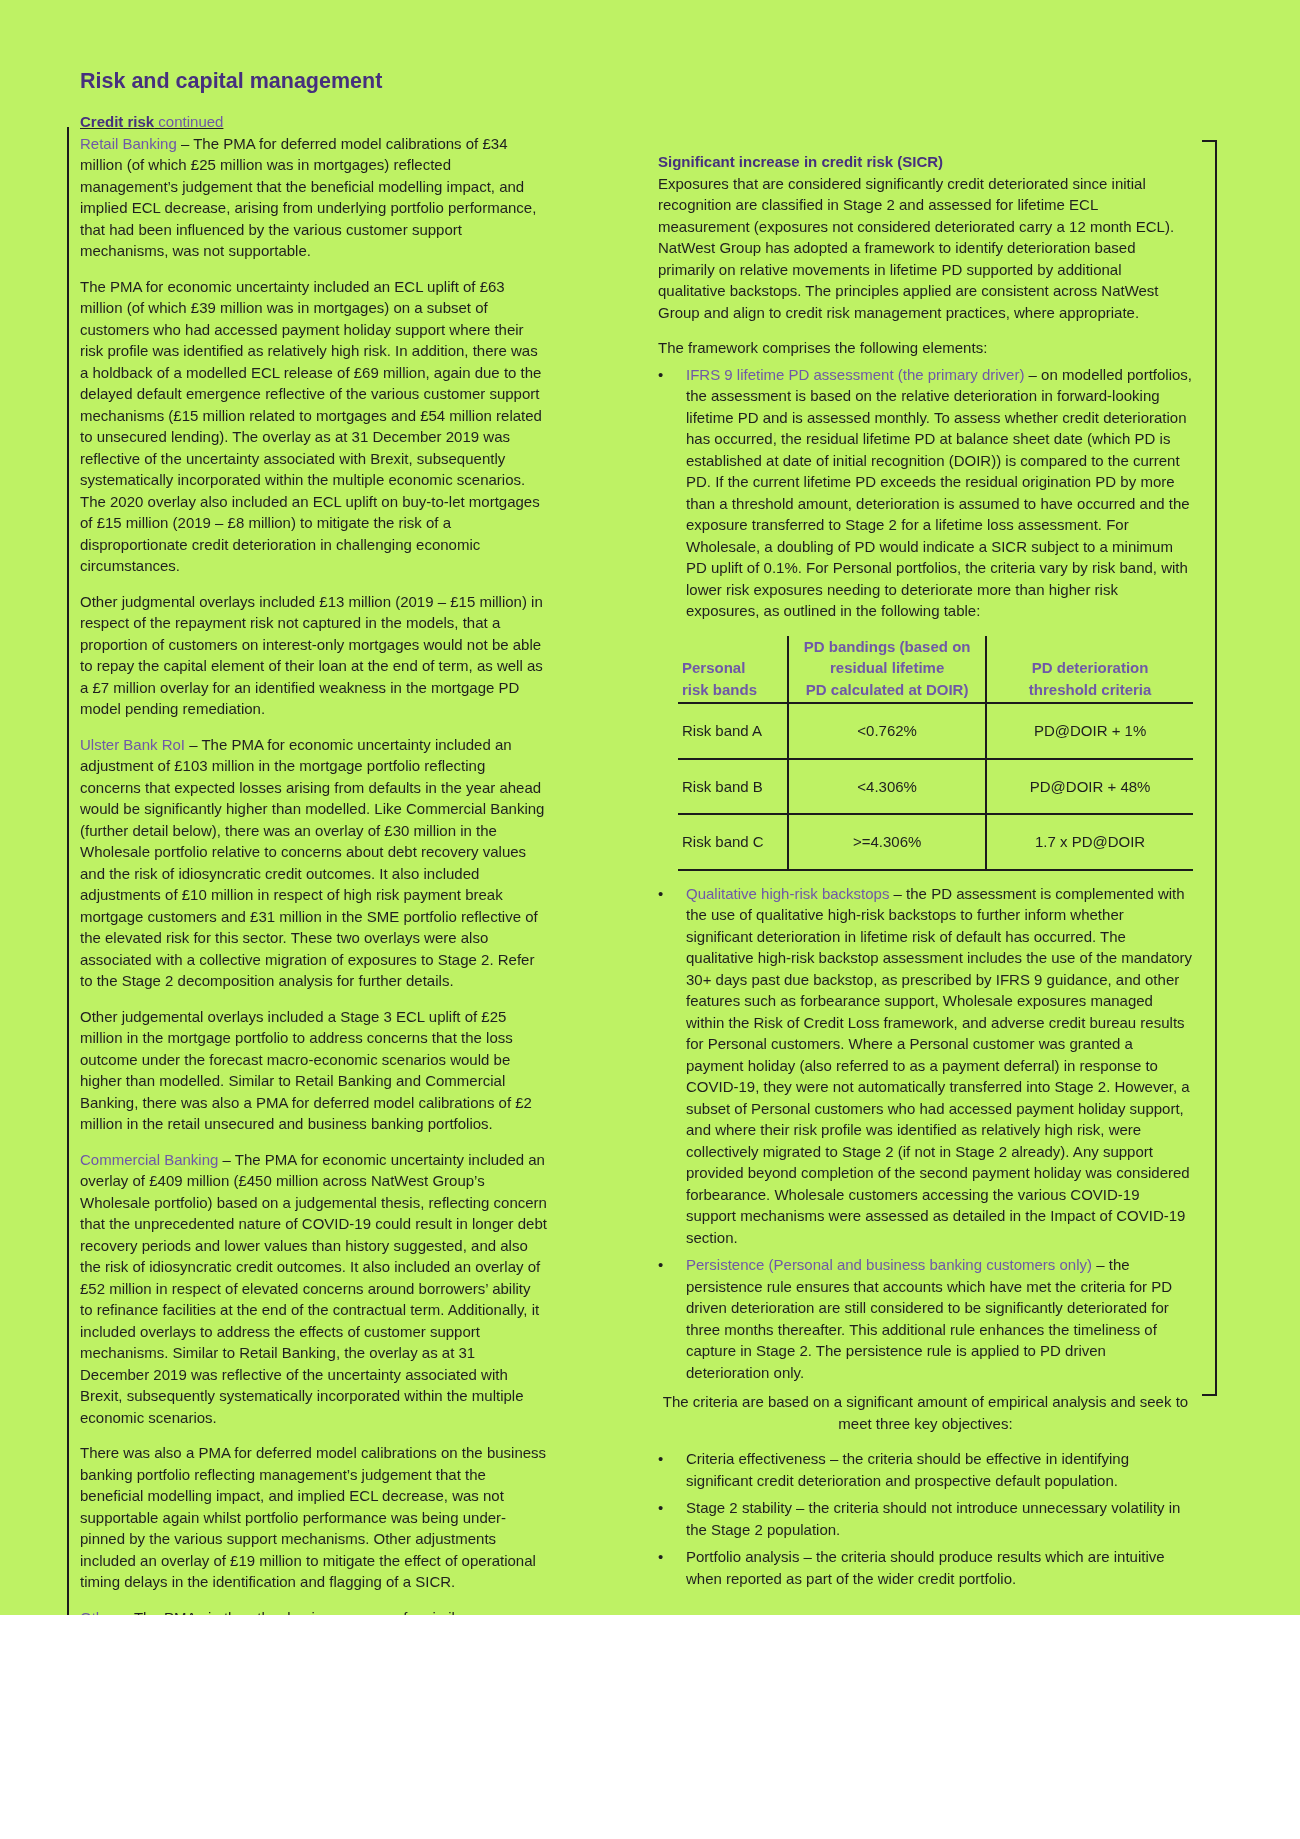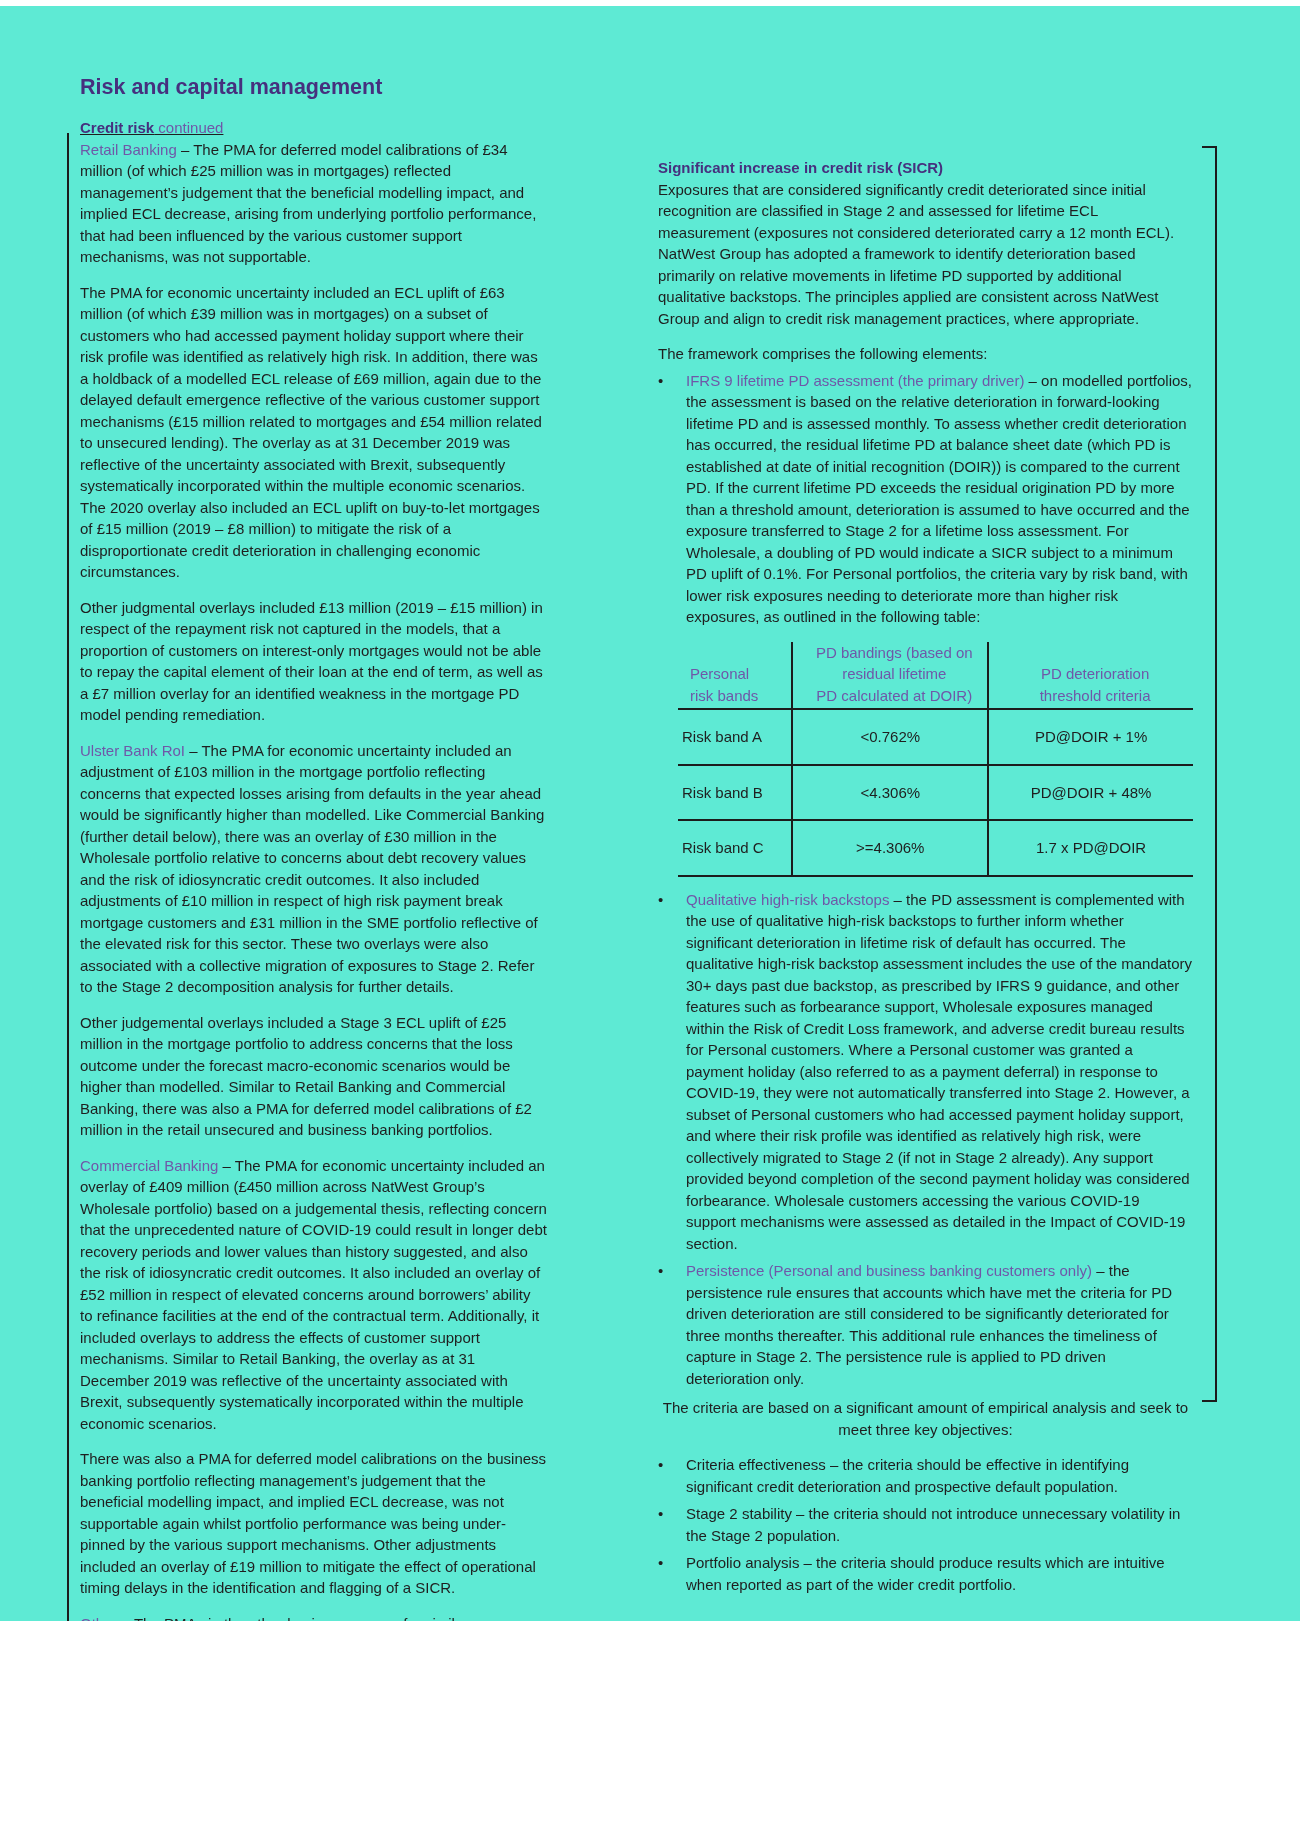--- a/index.html
+++ b/index.html
@@ -1,21 +1,20 @@
 <!DOCTYPE html>
 <html style="--heading: #46307e; --link: #6f58a8; --body: #1f1f1f; --rule: #1c1c1c;"><head>
 <meta charset="utf-8">
 <style>
   html,body { margin:0; padding:0; background:#ffffff; }
   .page {
-    position:relative; width:1300px; height:1615px; background:#5eead4;
+    position:relative; width:1300px; height:1615px; background:#bef264;
     font-family:"Liberation Sans","DejaVu Sans",sans-serif;
     font-size:15px; line-height:21.5px; color:var(--body,#1f1f1f);
     overflow:hidden;
-    margin-top:6px;
   }
   .page-title {
     position:absolute; left:80px; top:68px;
     font-size:21.5px; line-height:27px; font-weight:bold; color:var(--heading,#46307e);
   }
   .content { position:absolute; left:80px; top:111px; display:flex; }
   .col-left  { width:467px; }
   .col-right { width:535px; margin-left:111px; padding-top:40px; }
 
   p { margin:0 0 14px 0; }
@@ -29,21 +28,21 @@
   .bullet { display:flex; margin:0 0 6px 0; }
   .bullet .dot { width:28px; flex:none; }
   .bullet .btext { flex:1; }
   .criteria-intro { margin:8px 0 14px 0;text-align:center; }
 
   .pd-table { border-collapse:collapse; margin:14px 0 12px 20px; }
   .pd-table th, .pd-table td {
     font-size:15px; line-height:21.5px;
     border-bottom:2px solid var(--rule,#1c1c1c);
   }
-  .pd-table th { color:var(--link,#6f58a8); font-weight:normal; vertical-align:bottom; white-space:pre-line; padding:0 4px 2px 12px; }
+  .pd-table th { color:var(--link,#6f58a8); font-weight:bold; vertical-align:bottom; white-space:pre-line; padding:0 4px 2px 4px; }
   .pd-table td { padding:16px 4px; }
   .pd-table .c1 { width:104px; text-align:left;  border-right:2px solid var(--rule,#1c1c1c); }
   .pd-table .c2 { width:197px; text-align:center; border-right:2px solid var(--rule,#1c1c1c); }
   .pd-table .c3 { width:206px; text-align:center; }
 
   .change-left {
     position:absolute; left:67px; top:127px; width:13px; height:1565px;
     border-left:2px solid var(--rule,#1c1c1c); border-bottom:2px solid var(--rule,#1c1c1c);
   }
   .change-right {

